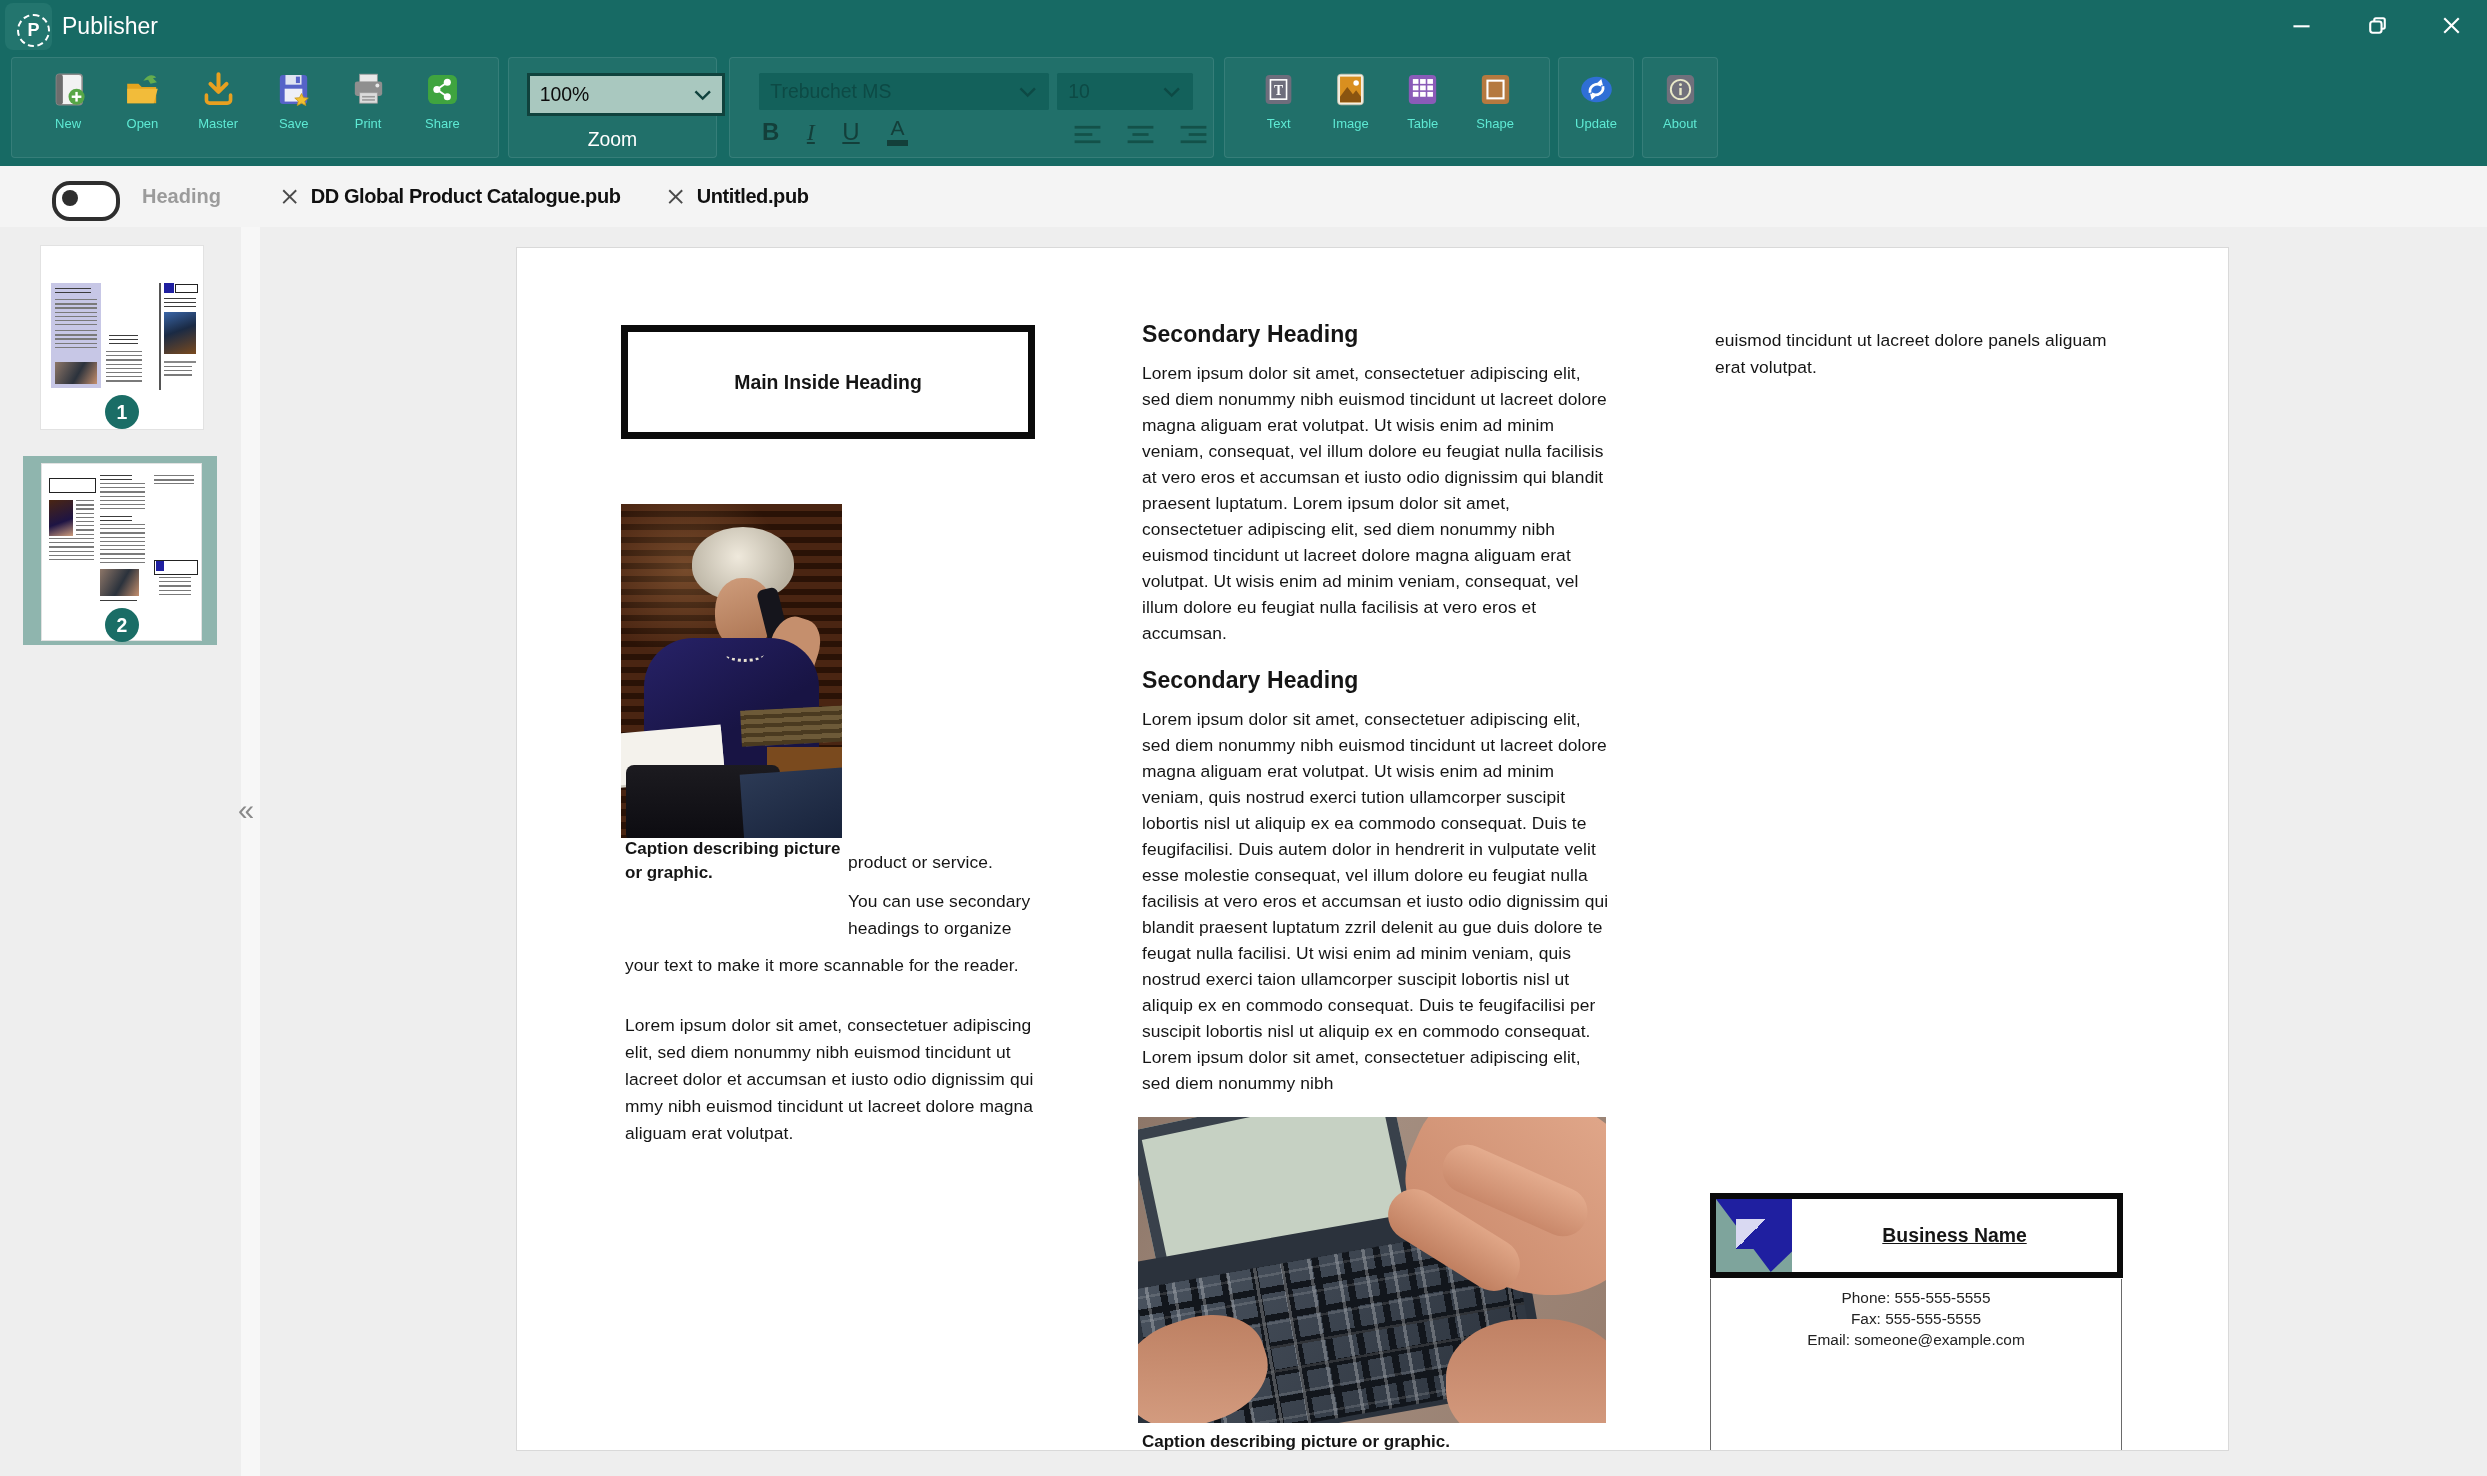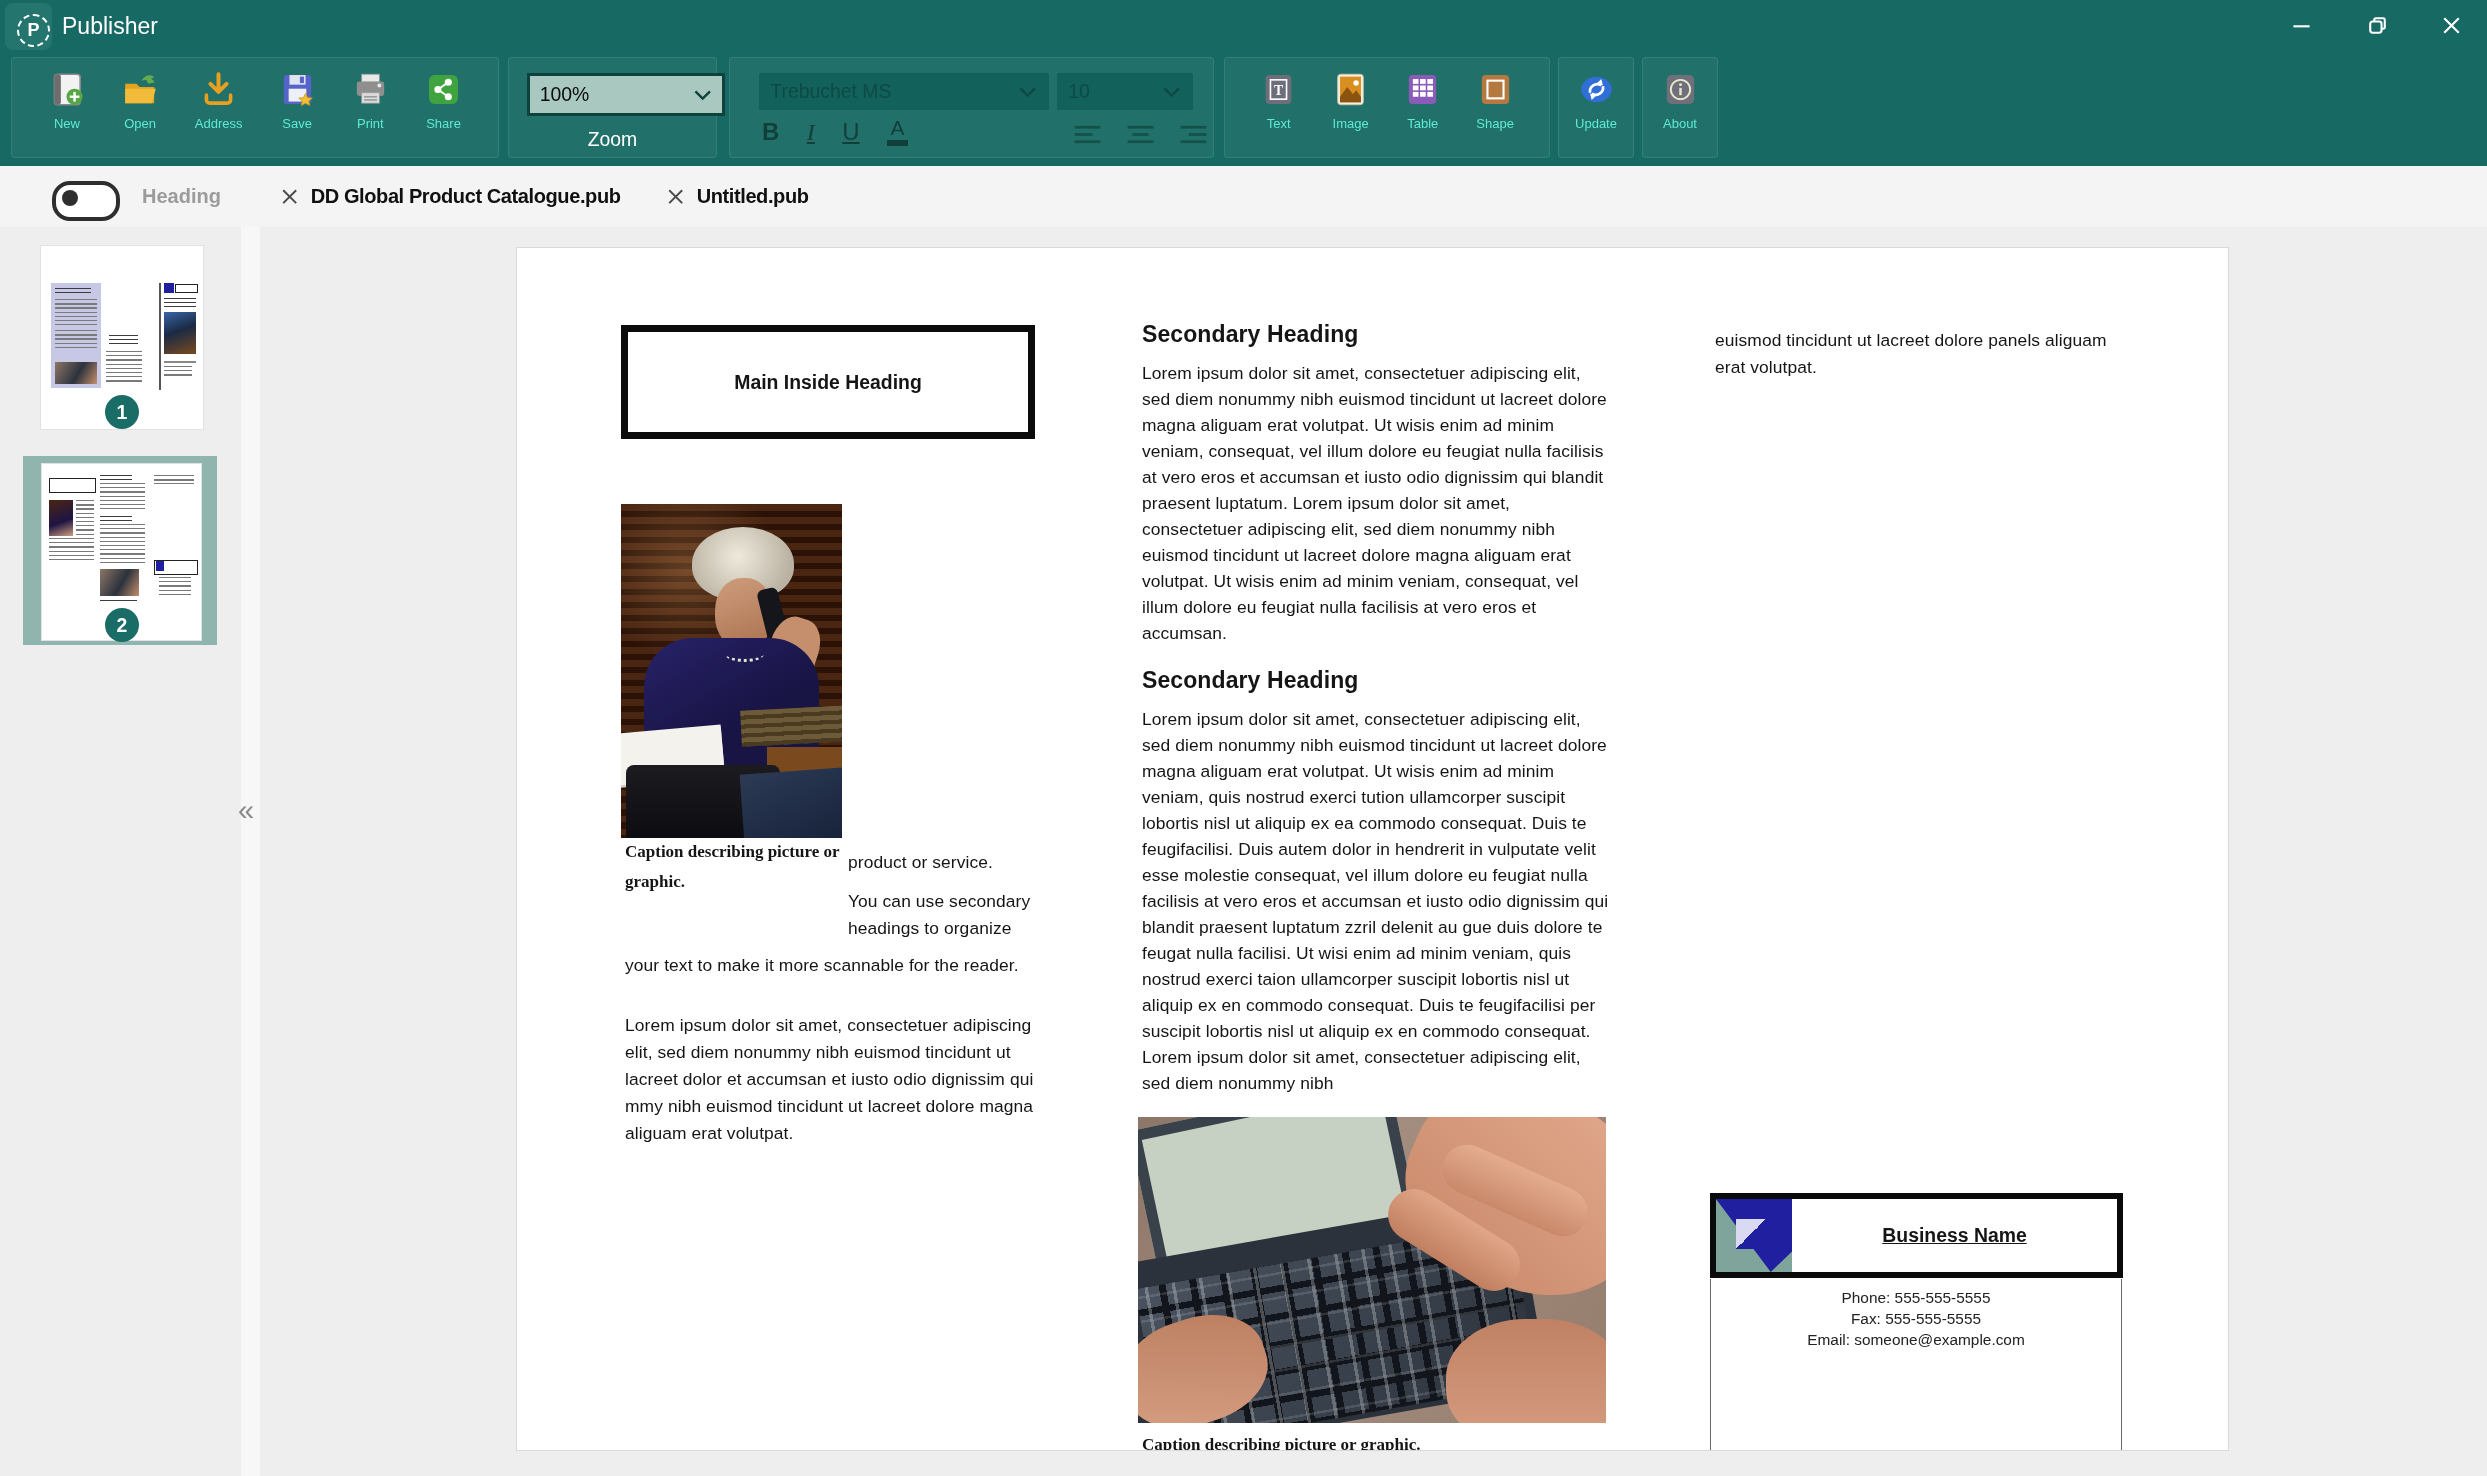--- a/index.html
+++ b/index.html
@@ -55,21 +55,21 @@
          font-weight:bold;display:flex;align-items:center;justify-content:center;}
   .tlines{background:repeating-linear-gradient(180deg,#7a7a7a 0 1.3px,transparent 1.3px 4.2px);}
   .tlines.dk{background:repeating-linear-gradient(180deg,#3c3c3c 0 1.5px,transparent 1.5px 4px);}
   .sel-wrap{background:#8fb5ae;}
 
   
   .page{left:516px;top:20px;width:1711px;height:1202px;background:#fff;border:0.8px solid #d9d9d9;
         overflow:hidden;color:#151515;}
   .doctext{font-size:17.4px;line-height:27px;letter-spacing:0.1px;}
   .dochead{font-size:23px;font-weight:bold;letter-spacing:0.1px;}
-  .caption{font-size:17px;font-weight:bold;line-height:30px;font-family:Liberation Serif, serif;}
+  .caption{font-size:17px;font-weight:bold;line-height:24px;}
   .headingbox{border:7.3px solid #0b0b0b;display:flex;align-items:center;justify-content:center;
               font-size:19.4px;font-weight:bold;}
 
   
   .portrait{width:221px;height:334px;overflow:hidden;
     background:repeating-linear-gradient(180deg,#4a2512 0 6.5px,#2a1206 6.5px 13px);}
   .portrait .glow{position:absolute;left:-32px;top:-24px;width:194px;height:178px;border-radius:50%;
     background:radial-gradient(closest-side,rgba(255,190,120,0.25),transparent);}
   .portrait .hair{position:absolute;left:71px;top:23px;width:102px;height:74px;border-radius:50% 50% 46% 46%;
     background:radial-gradient(circle at 45% 40%,#efe9dc,#b9b2a2 75%);}
@@ -185,21 +185,21 @@
         </div>
         <div class="lab">Open</div>
       </div>
       <div class="tbtn">
         <div class="icon44">
           <svg width="37" height="37" viewBox="0 0 46 46">
               <path d="M23 4 v20 M13 16 l10 10 10-10" stroke="#e8a020" stroke-width="5" fill="none" stroke-linecap="round" stroke-linejoin="round"></path>
               <path d="M8 30 v6 a4 4 0 0 0 4 4 h22 a4 4 0 0 0 4-4 v-6" stroke="#e8a020" stroke-width="4.5" fill="none" stroke-linecap="round"></path>
             </svg>
         </div>
-        <div class="lab">Address</div>
+        <div class="lab">Master</div>
       </div>
       <div class="tbtn">
         <div class="icon44">
           <svg width="37" height="37" viewBox="0 0 46 46">
               <rect x="6" y="5" width="34" height="36" rx="4" fill="#5663c8"></rect>
               <rect x="13" y="5" width="20" height="12" fill="#dfe4f2"></rect>
               <rect x="26" y="7" width="5" height="8" fill="#5663c8"></rect>
               <rect x="12" y="22" width="22" height="16" fill="#eef0f8"></rect>
               <path d="M33 28 l2.6 5.2 5.8.5 -4.4 3.8 1.3 5.5 -5.3-3 -5.3 3 1.3-5.5 -4.4-3.8 5.8-.5 z" fill="#f2c030" stroke="#c79718" stroke-width="1"></path>
             </svg>

